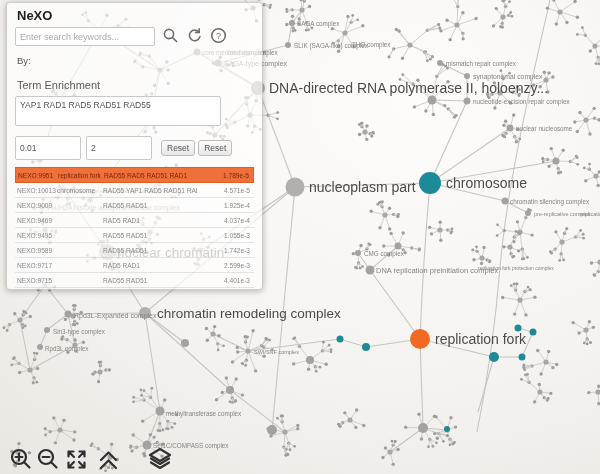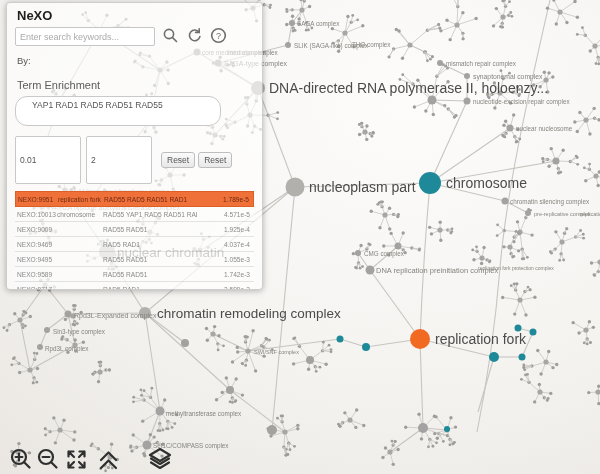--- a/index.html
+++ b/index.html
@@ -20,25 +20,25 @@
   .icon-btn{background:none;border:none;padding:0;margin-left:7px;width:17px;height:17px;cursor:pointer;line-height:0;}
   .icon-btn svg{stroke:#6e6e6e;fill:none;stroke-width:1.6;stroke-linecap:round;}
   .by-row{display:flex;align-items:center;margin-top:9px;font-size:9.5px;color:#555;gap:17px;}
   .by-label{margin-right:14px;margin-left:2px;}
   .radio-opt{display:flex;align-items:center;margin-right:32px;cursor:pointer;}
   .radio{width:10px;height:10px;border-radius:50%;border:1.5px solid #9a9a9a;box-sizing:border-box;
     margin-right:6px;background:#fff;position:relative;}
   .radio.checked{border-color:#777;}
   .radio.checked::after{content:"";position:absolute;left:1.5px;top:1.5px;width:4px;height:4px;border-radius:50%;background:#555;}
   .section-heading{font-size:11px;color:#5b5b5b;margin:13px 0 5px 2px;}
-  .query-box{width:206px;height:30px;box-sizing:border-box;resize:none;border:1px solid #c9c9c9;border-radius:12px;
-    background:#fff;font-size:8.5px;color:#555;padding:3px 16px;font-family:inherit;outline:none;}
+  .query-box{width:206px;height:30px;box-sizing:border-box;resize:none;border:1px solid #c9c9c9;border-radius:2px;
+    background:#fff;font-size:8.5px;color:#555;padding:3px 4px;font-family:inherit;outline:none;}
   .param-row{display:flex;align-items:center;margin-top:6px;}
   .param-input{height:14px;font-size:8.5px;color:#555;border:1px solid #c9c9c9;border-radius:2px;
-    background:#fff;padding:16px 4px;font-family:inherit;outline:none;}
+    background:#fff;padding:4px 4px;font-family:inherit;outline:none;}
   .p1{width:56px;margin-right:5px;} .p2{width:56px;margin-right:6px;}
   .small-btn{font-size:8.5px;color:#555;background:linear-gradient(#fbfbfb,#e8e8e8);
     border:1px solid #bdbdbd;border-radius:3px;padding:2px 5px;margin-left:3px;cursor:pointer;font-family:inherit;}
   
   .results{margin-top:7px;}
   .trow{display:grid;grid-template-columns:40px 46px 94px 1fr;align-items:center;
     padding:3.5px 2px;border-bottom:1px solid rgba(110,110,110,0.18);
     background:rgba(255,255,255,0.28);font-size:6.6px;color:#8a8a8a;cursor:pointer;}
   .trow.hl{background:#f0703a;border:1px solid #dd5f28;color:rgba(84,27,7,0.85);}
   .tcell{white-space:nowrap;overflow:hidden;}

